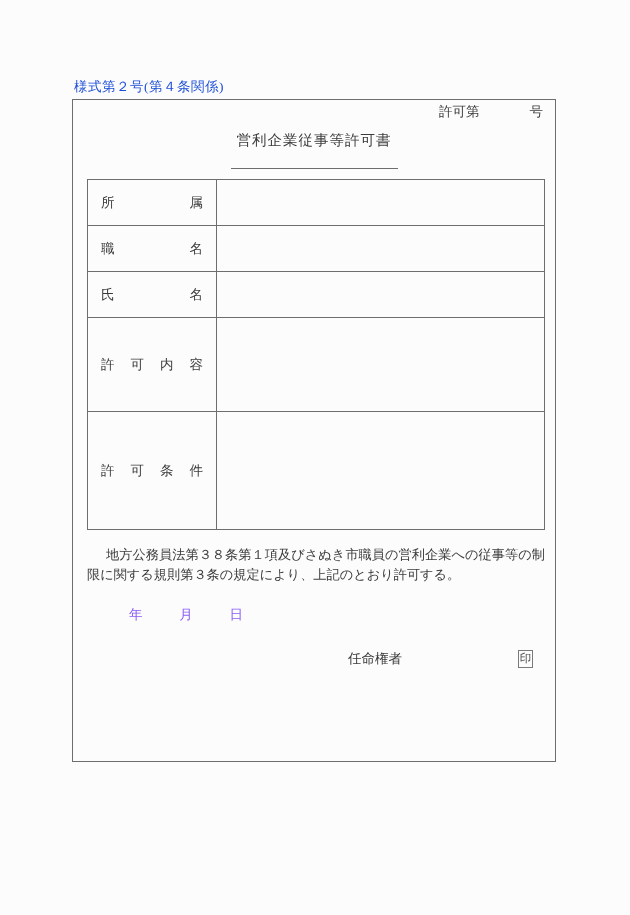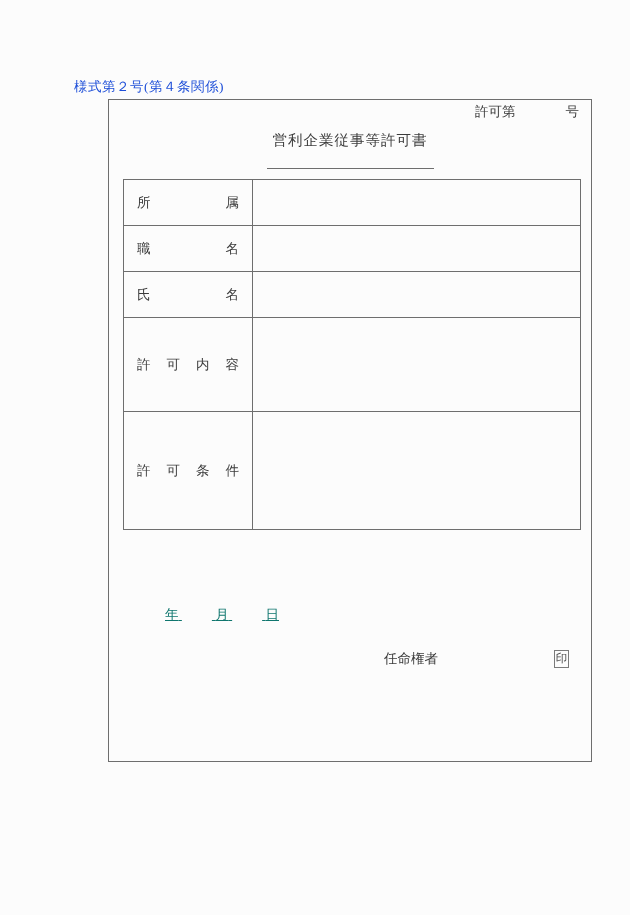--- a/index.html
+++ b/index.html
@@ -37,21 +37,20 @@
   
   .frame {
     position: absolute;
     left: 72px;
     top: 99px;
     width: 484px;
     height: 663px;
     border: 1px solid #6e6e6e;
     box-sizing: border-box;
     background: transparent;
-    margin-left: 36px;
   }
 
   
   .permit-no-row {
     position: absolute;
     left: 0;
     top: 3px;
     width: 100%;
     display: flex;
     justify-content: flex-end;
@@ -139,22 +138,21 @@
     width: 19px;
   }
 
   
   .date-line {
     position: absolute;
     left: 56px;
     top: 506px;
     font-size: 13.5px;
     white-space: nowrap;
-    color: #0f766e;
-    text-decoration: underline;
+    color: #8b5cf6;
   }
   .date-line .gap {
     display: inline-block;
     width: 30px;
   }
 
   
   .signature-row {
     position: absolute;
     left: 275px;
@@ -248,20 +246,23 @@
               <span>可</span>
               <span>条</span>
               <span>件</span>
             </span>
           </td>
           <td class="value-cell row-h-tallest"></td>
         </tr>
       </tbody>
     </table>
 
+    <div class="statement">
+      <span class="indent"></span><span>地方公務員法第３８条第１項及びさぬき市職員の営利企業への従事等の制限に関する規則第３条の規定により、上記のとおり許可する。</span>
+    </div>
 
     <div class="date-line">
       <span>年</span>
       <span class="gap"></span>
       <span>月</span>
       <span class="gap"></span>
       <span>日</span>
     </div>
 
     <div class="signature-row">

